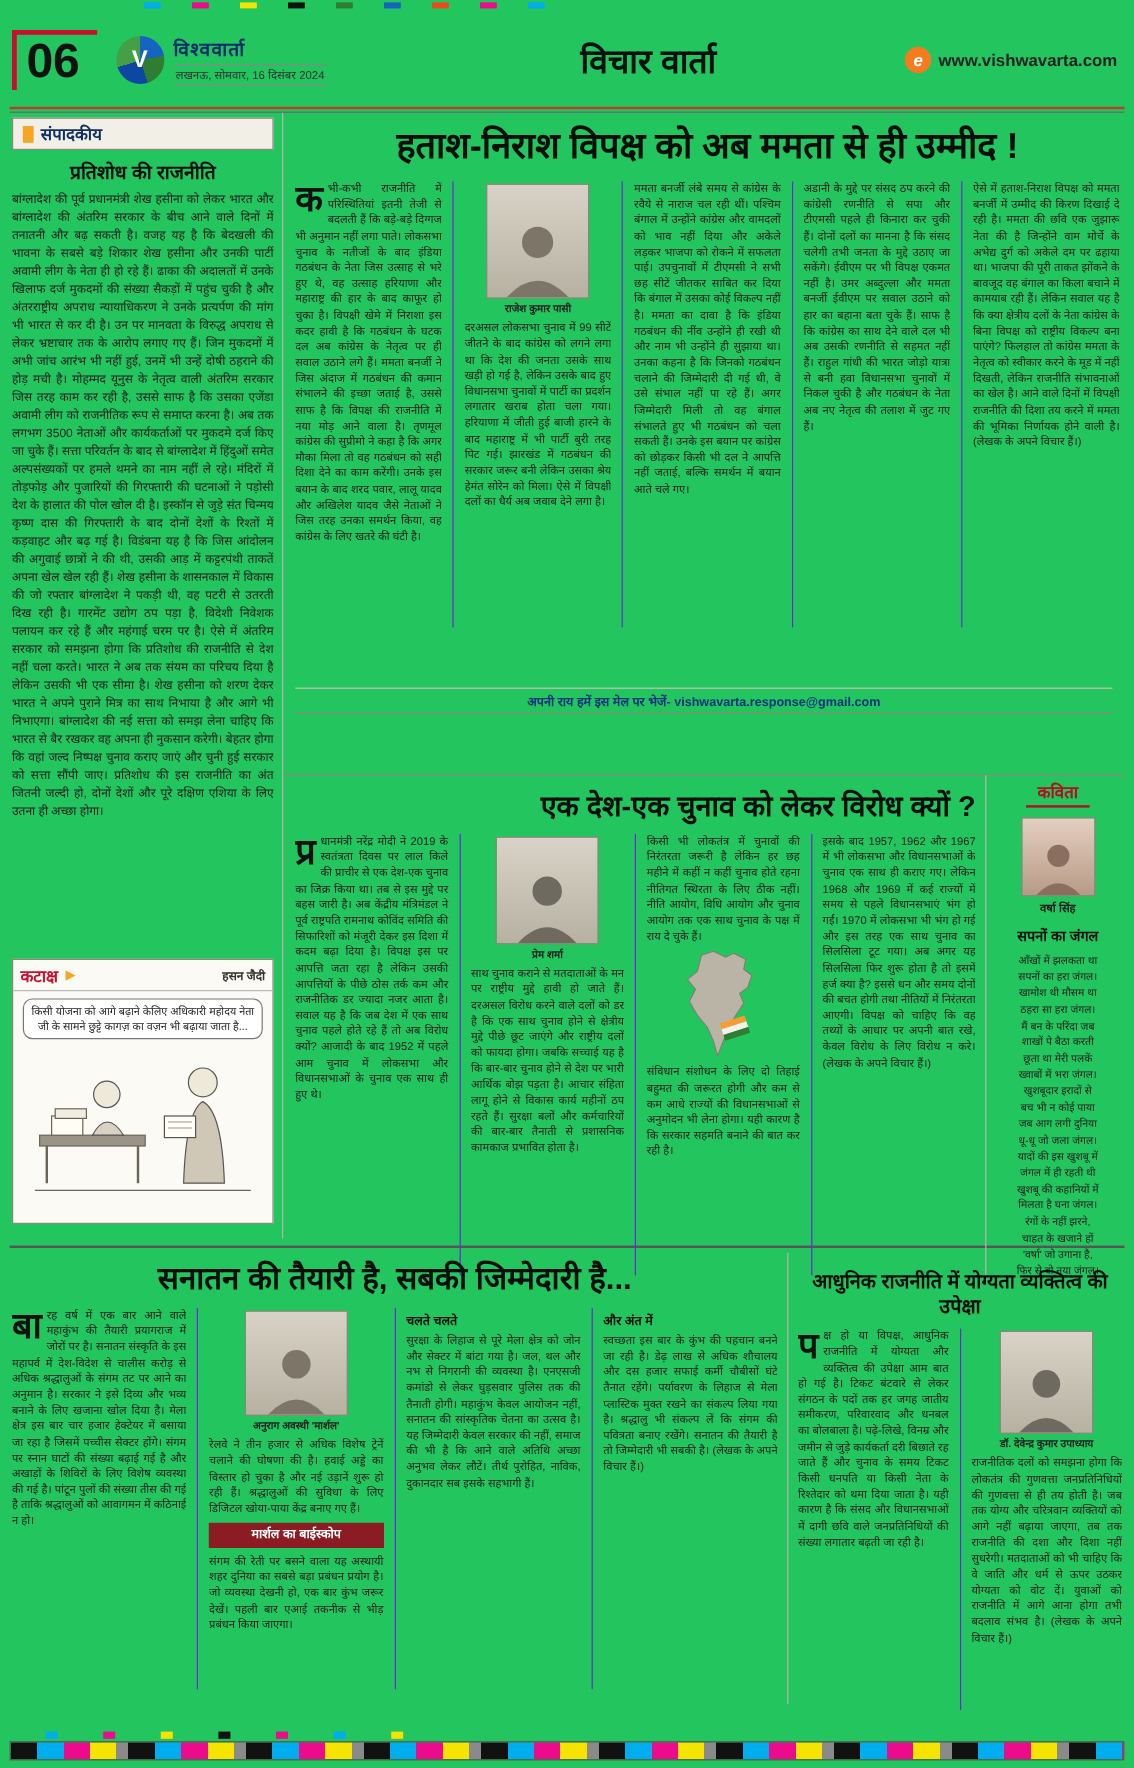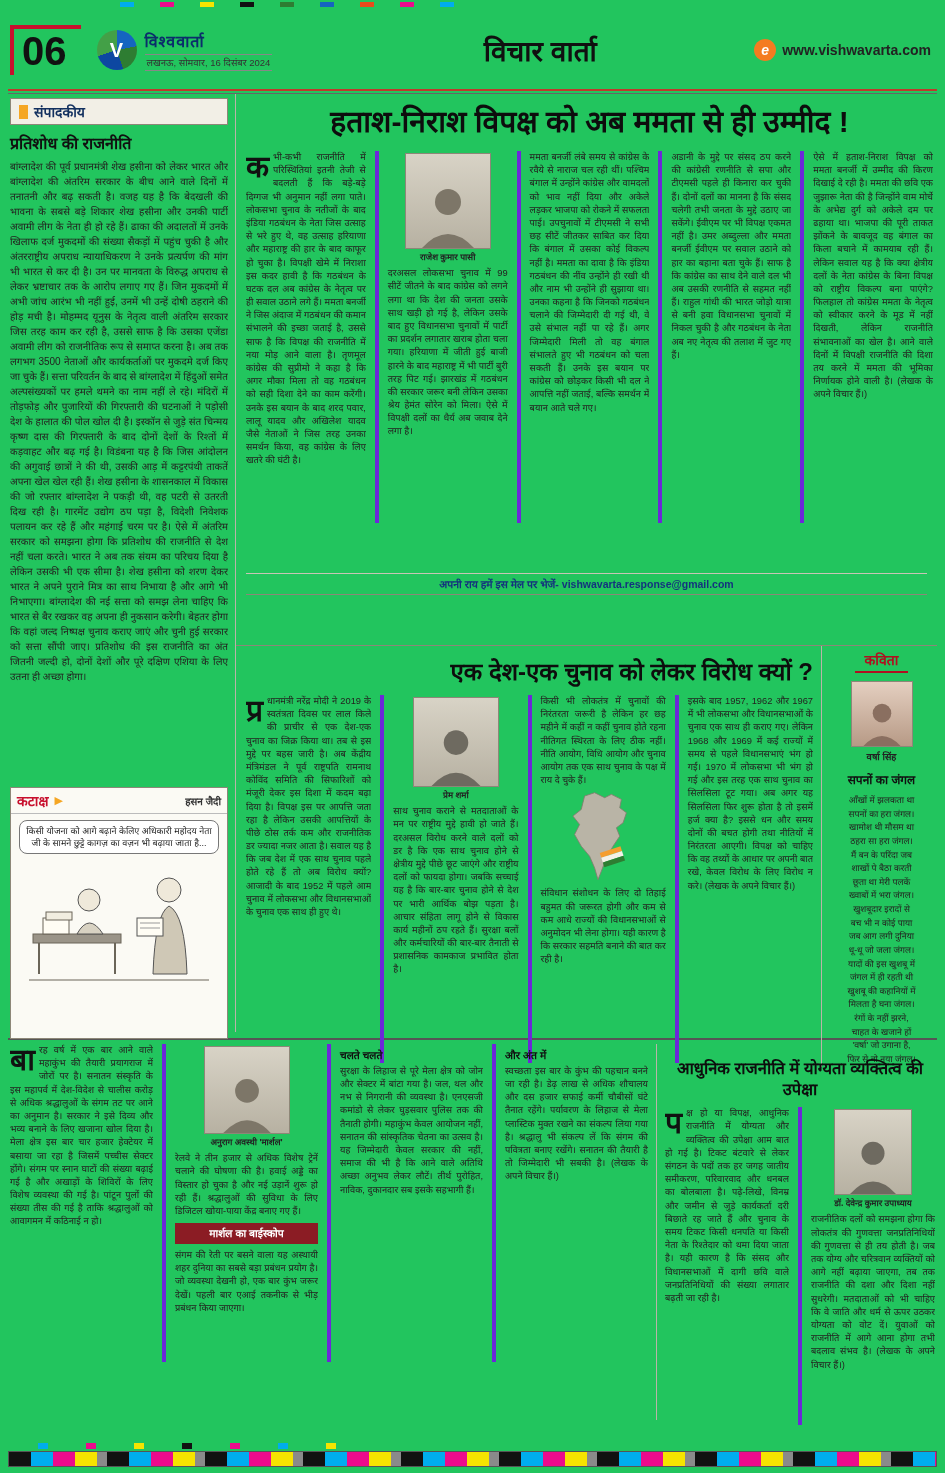--- a/index.html
+++ b/index.html
@@ -36,37 +36,37 @@
 
   
   .content { display:flex; height:938px; margin:0 8px; }
   .left-col { width:228px; border-right:1px solid #b9b4a8; padding:4px 7px 0 2px; }
   .right-area { flex:1; display:flex; flex-direction:column;gap:44px; }
 
   
   .ed-head { display:flex; align-items:center; gap:6px; border:1px solid #8d8778; padding:3px 8px; background:#f2efe6; }
   .ed-accent { width:9px; height:14px; background:#f5a623; }
   .ed-label { font-size:14px; font-weight:bold; color:#12305f; }
-  .ed-title { text-align:left; font-size:16px; font-weight:bold; margin:7px 0 5px; color:#101010; }
+  .ed-title { text-align:center; font-size:16px; font-weight:bold; margin:7px 0 5px; color:#101010; }
   .ed-body { font-size:10px; line-height:1.5; text-align:justify; height:628px; overflow:hidden; color:#23221f; }
 
   
-  .cartoon { border:1px solid #8d8778; margin-top:0; height:252px; overflow:hidden; background:#fbfaf4; }
+  .cartoon { border:1px solid #8d8778; margin-top:12px; height:221px; overflow:hidden; background:#fbfaf4; }
   .ct-head { display:flex; align-items:center; gap:6px; padding:3px 6px; border-bottom:1px solid #bbb; }
   .ct-label { color:#c8102e; font-weight:bold; font-size:14px; }
   .ct-arrow { color:#f5a623; font-size:11px; }
   .ct-artist { margin-left:auto; font-size:10px; font-weight:bold; color:#333; }
   .ct-bubble { margin:6px 8px 2px; border:1px solid #777; border-radius:8px; padding:4px 6px;
                font-size:9px; line-height:1.35; text-align:center; background:#fff; }
   .ct-draw { display:block; margin:2px auto 0; }
 
   
   .cols { display:flex; gap:9px; overflow:hidden; }
   .col { flex:1; font-size:9.3px; line-height:1.42; text-align:justify; color:#23221f; overflow:hidden; }
-  .col + .col { border-left:4px solid #6d28d9; padding-left:9px; }
+  .col + .col { border-left:1px solid #6d28d9; padding-left:9px; }
   .dc { float:left; font-size:30px; line-height:0.9; font-weight:bold; padding:2px 4px 0 0; color:#111; }
   .photo { width:86px; height:96px; margin:2px auto 2px; background:linear-gradient(#d8d3c6,#b7b1a2);
            border:1px solid #8d8778; display:flex; align-items:flex-end; justify-content:center; overflow:hidden; }
   .pcap { text-align:center; font-size:8.6px; font-weight:bold; margin-bottom:4px; color:#222; }
   .subhead { font-weight:bold; font-size:10.5px; margin:4px 0 2px; color:#101010; }
   .biscope { background:#8b1c24; color:#fff; text-align:center; font-weight:bold; font-size:10.5px;
              padding:3px 2px; margin:5px 0; }
 
   
   .lead { padding:2px 4px 0 10px; }
@@ -265,20 +265,21 @@
 चाहत के खजाने हों
 'वर्षा' जो उगाना है,
 फिर से वो नया जंगल।</div>
         </aside>
       </div>
     </main>
   </div>
 
   <div class="band3">
     <article class="sn-art">
+      <h2 class="sn-hl">सनातन की तैयारी है, सबकी जिम्मेदारी है...</h2>
       <div class="cols">
         <div class="col">
           <p><span class="dc">बा</span><span>रह वर्ष में एक बार आने वाले महाकुंभ की तैयारी प्रयागराज में जोरों पर है। सनातन संस्कृति के इस महापर्व में देश-विदेश से चालीस करोड़ से अधिक श्रद्धालुओं के संगम तट पर आने का अनुमान है। सरकार ने इसे दिव्य और भव्य बनाने के लिए खजाना खोल दिया है। मेला क्षेत्र इस बार चार हजार हेक्टेयर में बसाया जा रहा है जिसमें पच्चीस सेक्टर होंगे। संगम पर स्नान घाटों की संख्या बढ़ाई गई है और अखाड़ों के शिविरों के लिए विशेष व्यवस्था की गई है। पांटून पुलों की संख्या तीस की गई है ताकि श्रद्धालुओं को आवागमन में कठिनाई न हो।</span></p>
         </div>
         <div class="col">
           <figure class="photo" style="height:88px">
             <svg width="58" height="64" viewBox="0 0 60 70">
                 <circle cx="30" cy="24" r="13" fill="#7d7668"></circle>
                 <path d="M4 70 Q30 42 56 70 Z" fill="#7d7668"></path>
               </svg>

